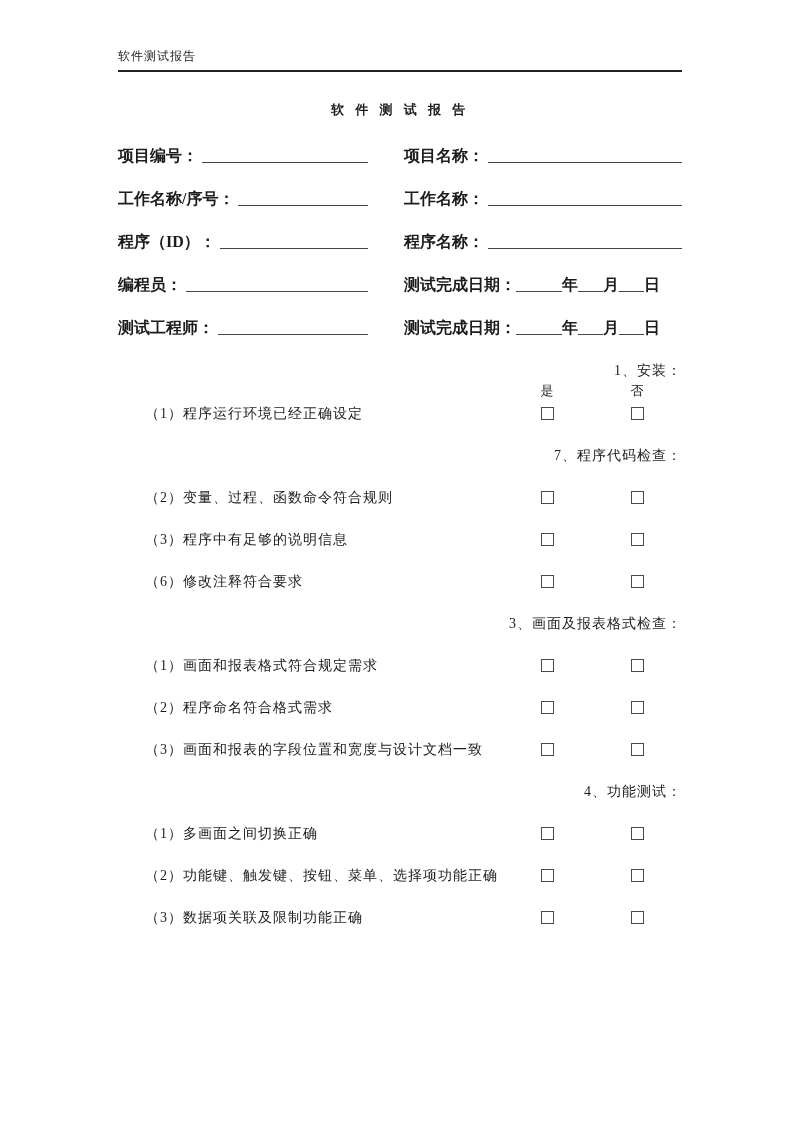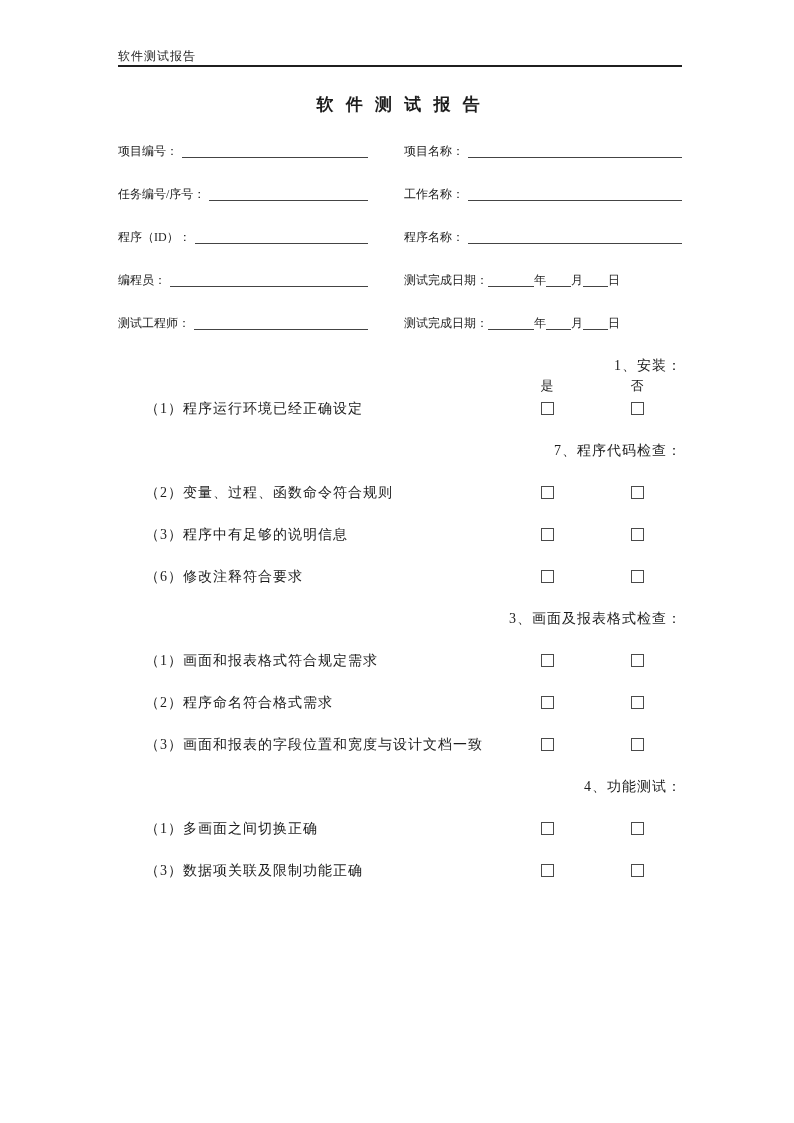--- a/index.html
+++ b/index.html
@@ -11,34 +11,35 @@
     overflow:hidden;
   }
   .page{
     box-sizing:border-box;
     width:794px;height:1123px;
     padding:48px 112px 40px 118px;
   }
   
   .running-header{
     font-size:12px;
+    padding-bottom:5px;
     border-bottom:2px solid #1f1f1f;
     letter-spacing:1px;
   }
   
   .doc-title{
     margin:26px 0 24px 0;
     text-align:center;
-    font-size:17px;
+    font-size:13px;
     font-weight:bold;
     letter-spacing:4px;
     line-height:24px;
   }
   
-  .form-area{font-size:12px;}
+  .form-area{font-size:16px;font-weight:bold;}
   .form-row{
     display:flex;
     line-height:20px;
     margin-bottom:23px;
     white-space:nowrap;
   }
   .cell-left{
     width:250px;
     margin-right:36px;
     display:flex;
@@ -116,21 +117,21 @@
         <span class="blank"></span>
       </div>
       <div class="cell-right">
         <span class="lbl">项目名称：</span>
         <span class="blank"></span>
       </div>
     </div>
 
     <div class="form-row">
       <div class="cell-left">
-        <span class="lbl">任务编号/序号：</span>
+        <span class="lbl">工作名称/序号：</span>
         <span class="blank"></span>
       </div>
       <div class="cell-right">
         <span class="lbl">工作名称：</span>
         <span class="blank"></span>
       </div>
     </div>
 
     <div class="form-row">
       <div class="cell-left">
@@ -225,20 +226,25 @@
       <div class="cb-col"><span class="cb"></span></div>
     </div>
 
     <div class="sec-title">4、功能测试：</div>
     <div class="check-row">
       <div class="check-text">（1）多画面之间切换正确</div>
       <div class="cb-col"><span class="cb"></span></div>
       <div class="cb-col"><span class="cb"></span></div>
     </div>
     <div class="check-row">
+      <div class="check-text">（2）功能键、触发键、按钮、菜单、选择项功能正确</div>
+      <div class="cb-col"><span class="cb"></span></div>
+      <div class="cb-col"><span class="cb"></span></div>
+    </div>
+    <div class="check-row">
       <div class="check-text">（3）数据项关联及限制功能正确</div>
       <div class="cb-col"><span class="cb"></span></div>
       <div class="cb-col"><span class="cb"></span></div>
     </div>
 
   </div>
 
 </div>
 
 </body></html>

